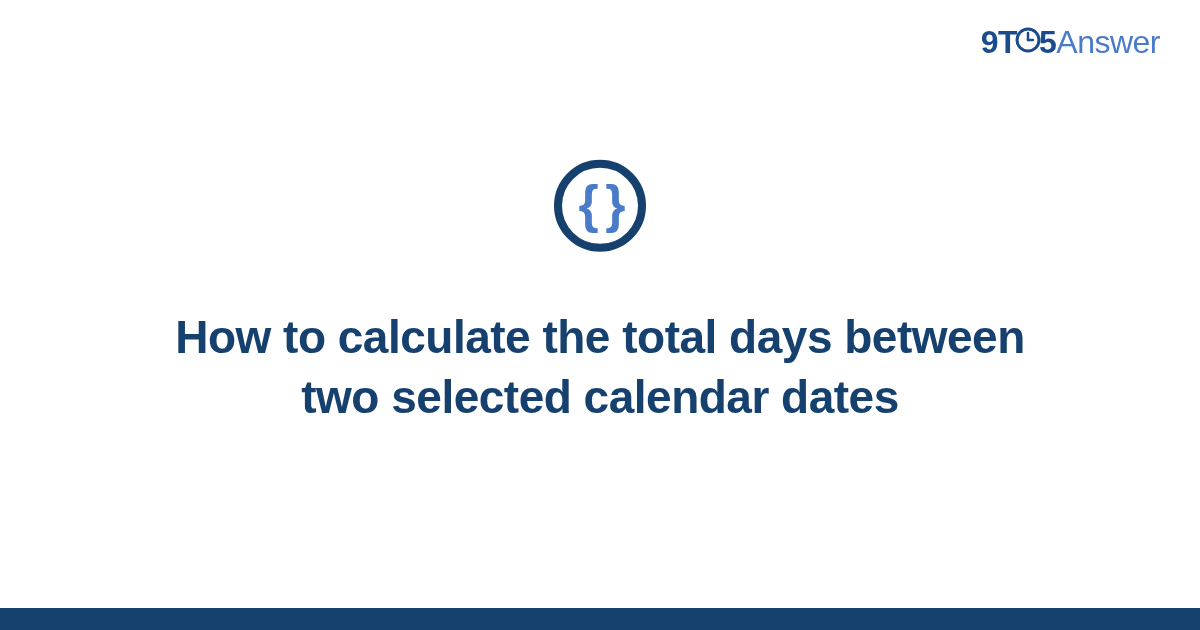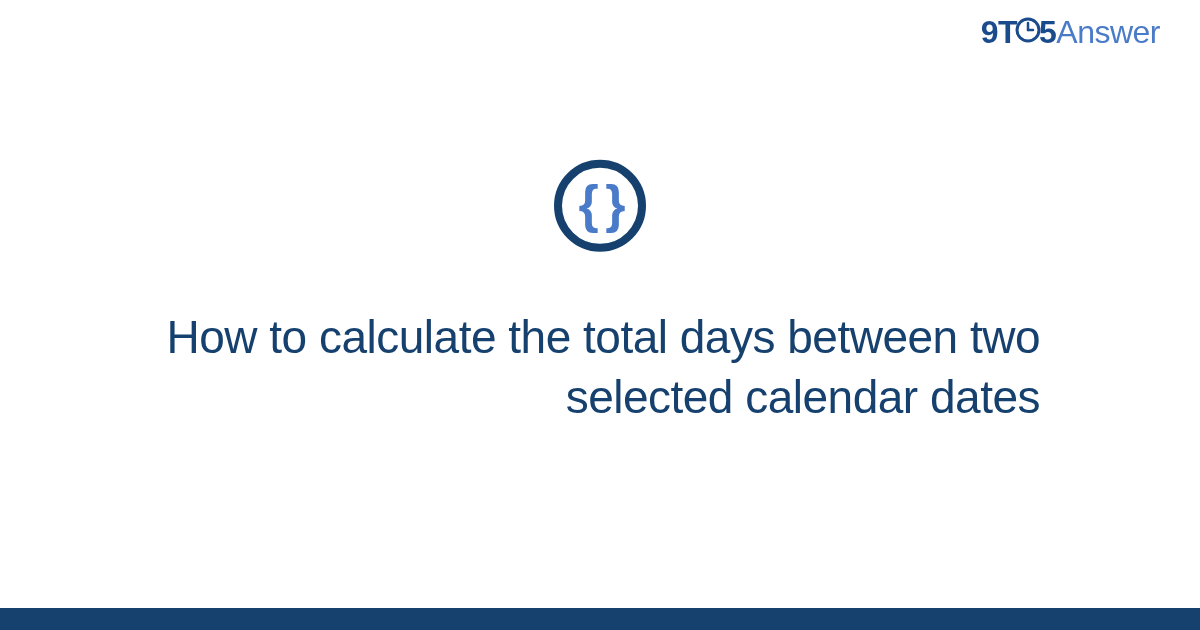--- a/index.html
+++ b/index.html
@@ -10,21 +10,21 @@
     body {
       width: 1200px;
       height: 630px;
       background: #ffffff;
       font-family: Arial, Helvetica, sans-serif;
       position: relative;
       overflow: hidden;
     }
     .logo {
       position: absolute;
-      top: 14px;
+      top: 24px;
       right: 40px;
       font-size: 32px;
       font-weight: bold;
       letter-spacing: -0.5px;
     }
     .logo .nine {
       color: #1a4b8c;
     }
     .logo .t {
       color: #1a4b8c;
@@ -68,23 +68,23 @@
       font-weight: bold;
       color: #4a7bc8;
       font-family: 'Segoe UI', Arial, sans-serif;
       letter-spacing: -4px;
       line-height: 1;
       position: relative;
       top: -2px;
     }
     .title {
       font-size: 46px;
-      font-weight: normal;
+      font-weight: bold;
       color: #16416f;
-      text-align: right;
+      text-align: center;
       line-height: 1.3;
       max-width: 880px;
       letter-spacing: -0.5px;
     }
     .footer-bar {
       position: absolute;
       bottom: 0;
       left: 0;
       width: 100%;
       height: 22px;

